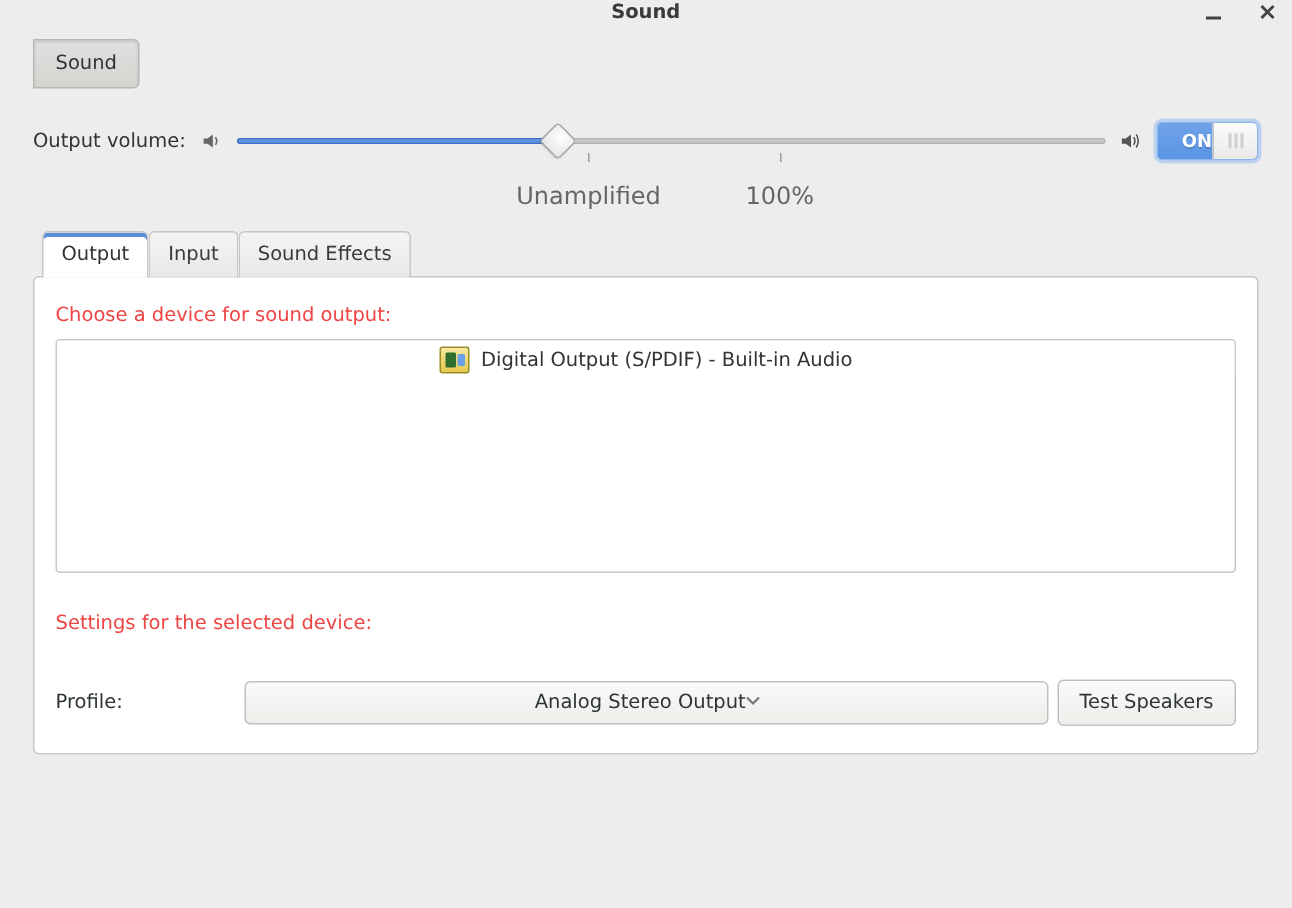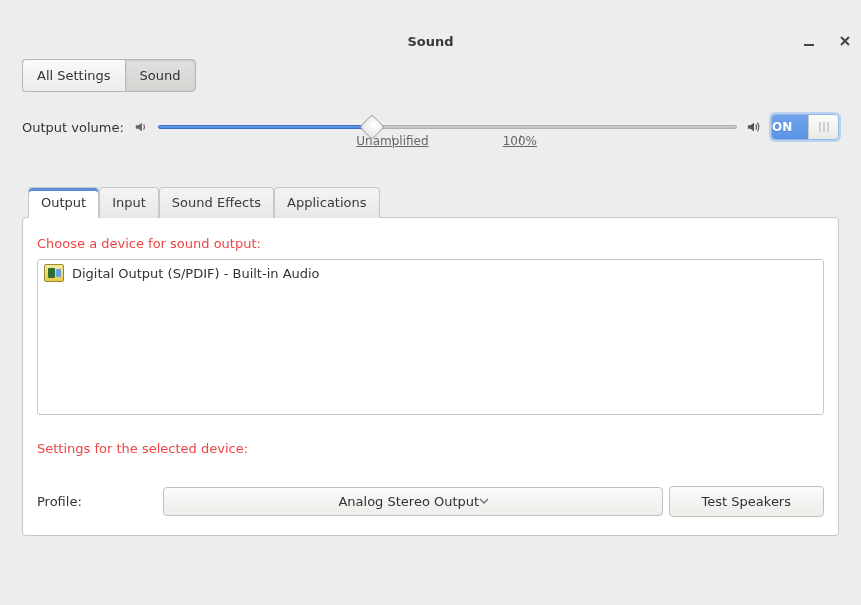--- a/index.html
+++ b/index.html
@@ -10,21 +10,20 @@
     font-size: 13px;
     color: #2e3436;
     background: #ededed;
     overflow: hidden;
   }
   .window {
     width: 861px; height: 465px;
     background: #ededed;
     display: flex;
     flex-direction: column;
-    margin-top: 33px;
   }
   
   .titlebar {
     height: 32px;
     display: flex;
     align-items: center;
     padding: 0 8px;
     position: relative;
   }
   .titlebar .title {
@@ -122,40 +121,39 @@
   }
   .slider .tick {
     position: absolute;
     top: 18px;
     width: 1px;
     height: 6px;
     background: #9d9d9a;
   }
   .slider .tick-label {
     position: absolute;
-    top: 17px;
-    font-size: 12px;
+    top: 37px;
+    font-size: 16px;
     color: #666;
     transform: translateX(-50%);
-    text-decoration: underline;
   }
   .toggle {
     width: 68px; height: 26px;
     border: 1px solid #8fb7ec;
     border-radius: 4px;
     display: flex;
     align-items: center;
     background: linear-gradient(#6fa2e9,#5b94e6);
     box-shadow: 0 0 0 2px rgba(100,160,240,0.35);
     overflow: hidden;
     position: relative;
   }
   .toggle .on-label {
     flex: 1;
-    text-align: left;
+    text-align: right;
     color: #fff;
     font-weight: bold;
     font-size: 12px;
     text-shadow: 0 1px 0 rgba(0,0,0,0.15);
   }
   .toggle .knob {
     width: 30px; height: 100%;
     background: linear-gradient(#fcfcfc,#e9e9e7);
     border-left: 1px solid #c7c7c4;
     display:flex;align-items:center;justify-content:center;
@@ -229,20 +227,21 @@
     margin-bottom: 22px;
   }
   .list-row {
     display: flex;
     align-items: center;
     gap: 8px;
     padding: 4px 6px;
     font-size: 13px;
     background: #fff;
     color: #333;
+    justify-content: center;
   }
   .list-row.selected {
     background: #4a86e0;
     color: #fff;
   }
   .device-icon {
     width: 20px; height: 18px;
     background: linear-gradient(#f6e9a0,#e7c94a);
     border: 1px solid #9a8a2c;
     border-radius: 2px;
@@ -304,21 +303,21 @@
     padding: 6px 8px 6px 10px;
     font-size: 13px;
   }
   .combo .chev {
     color:#777;
   }
   .test-btn {
     border: 1px solid #c0c0bd;
     border-radius: 4px;
     background: linear-gradient(#fafafa,#ededea);
-    padding: 7px 32px;
+    padding: 7px 14px;
     font-size: 13px;
   }
 
   .bal-tick {
     position:absolute;
     top: 16px;
     width:1px;
     height:6px;
     background:#9d9d9a;
   }
@@ -340,21 +339,20 @@
         <svg viewBox="0 0 12 12" width="12" height="12">
             <path d="M2 2 L10 10 M10 2 L2 10" stroke="#444" stroke-width="2" fill="none"></path>
           </svg>
       </div>
     </div>
   </div>
 
   <div class="content">
 
     <div class="breadcrumb">
-      <div class="crumb-btn left">All Settings</div>
       <div class="crumb-btn right active">Sound</div>
     </div>
 
     <div class="vol-row">
       <span class="vol-label">Output volume:</span>
       <span class="icon-speaker">
         <svg viewBox="0 0 16 16" width="14" height="14">
             <path d="M2 6 h3 l4 -3 v10 l-4 -3 h-3 z" fill="#666"></path>
             <path d="M11 5 q2 3 0 6" stroke="#666" stroke-width="1.2" fill="none"></path>
           </svg>
@@ -383,21 +381,20 @@
             <span></span>
           </div>
       </div>
     </div>
     <div class="vol-ticks-spacer"></div>
 
     <div class="tabs">
       <div class="tab active">Output</div>
       <div class="tab">Input</div>
       <div class="tab">Sound Effects</div>
-      <div class="tab">Applications</div>
     </div>
 
     <div class="tab-panel">
 
       <div class="section-title">Choose a device for sound output:</div>
 
       <div class="listbox">
         <div class="list-row">
           <span class="device-icon"></span>
           <span>Digital Output (S/PDIF) - Built-in Audio</span>

